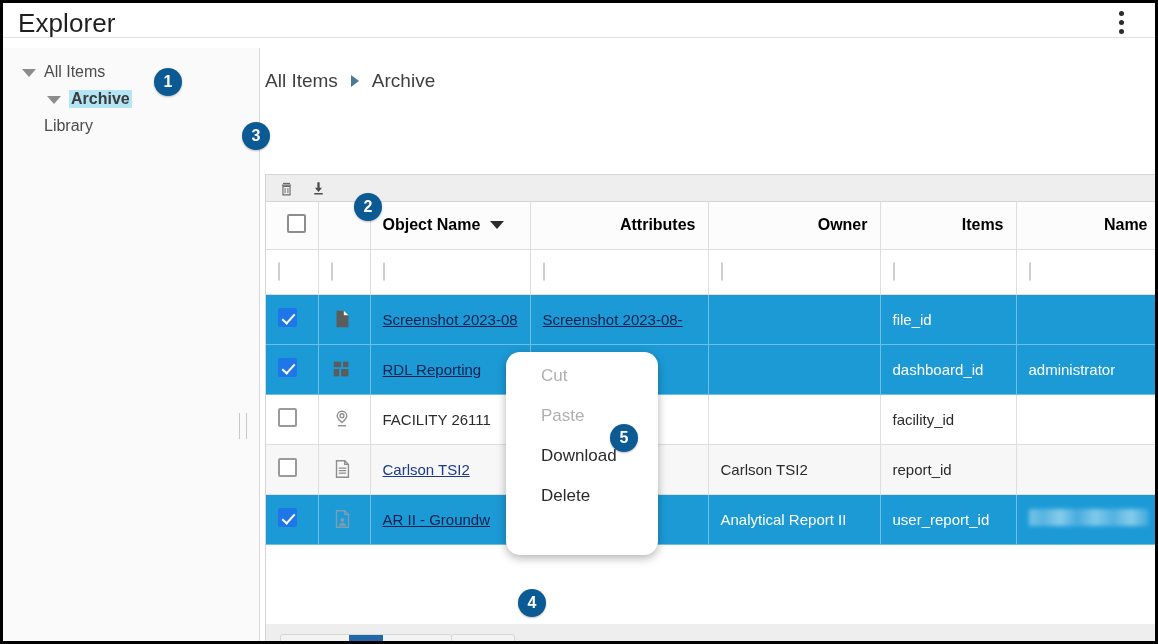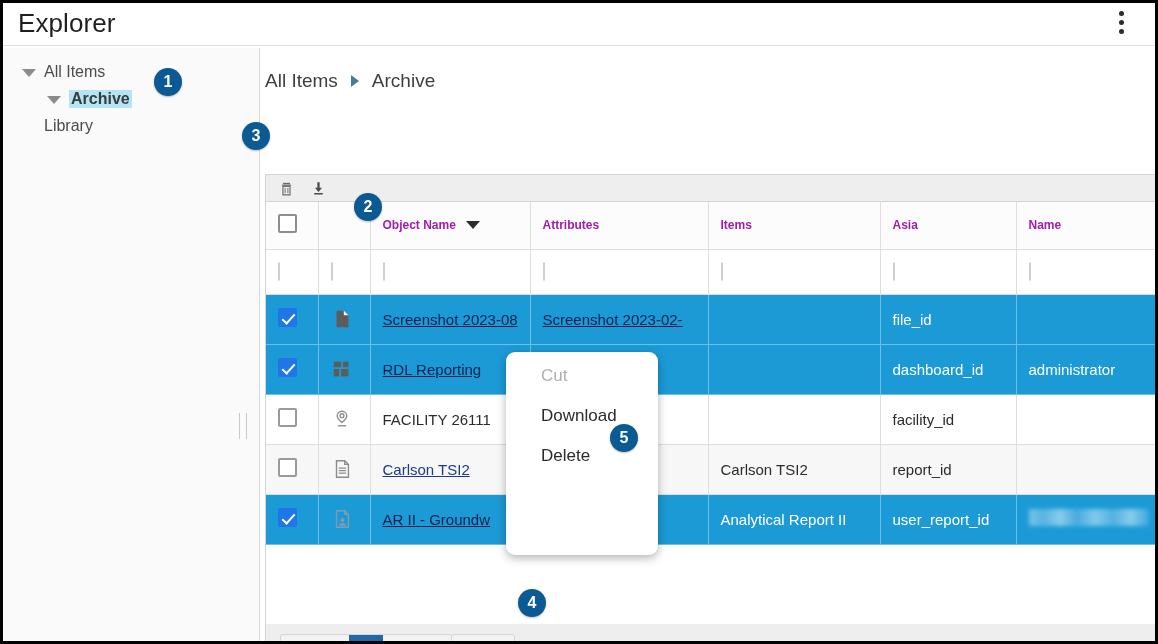--- a/index.html
+++ b/index.html
@@ -12,21 +12,21 @@
   }
   .app {
     position:absolute; left:3px; top:3px;
     width:1152px; height:638px;
     background:#ffffff;
     overflow:hidden;
   }
 
   
   .titlebar {
-    position:absolute; left:0; top:0; width:1152px; height:43px;
+    position:absolute; left:0; top:0; width:1152px; height:35px;
     background:#ffffff;
     border-bottom:1px solid #e2e2e2;
   }
   .app-title {
     position:absolute; left:15px; top:5px;
     font-size:26px; color:#1f1f1f; font-weight:400;
     letter-spacing:0.1px;
   }
   .kebab {
     position:absolute; right:22px; top:8px;
@@ -129,22 +129,22 @@
   .gi { width:17px; height:19px; cursor:pointer; }
 
   table.dt { border-collapse:collapse; width:894px; table-layout:fixed; }
   table.dt td, table.dt th {
     border-right:1px solid #dedede;
     border-bottom:1px solid #dedede;
     padding:0 12px; text-align:left;
     font-size:15px; overflow:hidden; white-space:nowrap;
   }
   table.dt th {
-    height:47px; font-size:12px; font-weight:bold; color:#a21caf;
-    background:#fcfcfc; vertical-align:middle;
+    height:47px; font-size:16px; font-weight:bold; color:#000000;
+    background:#fcfcfc; vertical-align:middle;text-align:right;
   }
   .col-chk  { width:52px; }
   .col-icon { width:52px; }
   .col-name { width:160px; }
   .col-attr { width:178px; }
   .col-rem  { width:172px; }
   .col-type { width:136px; }
   .col-own  { width:144px; }
 
   .th-inner { display:flex; align-items:center; gap:10px; }
@@ -209,21 +209,21 @@
   .pg-size {
     position:absolute; left:185px; top:10px; width:64px; height:36px;
     border:1px solid #d6d6d6; border-radius:3px; background:#f3f3f3;
     display:flex; align-items:center; justify-content:center; gap:8px;
     font-size:16px; color:#333; cursor:pointer;
   }
 
   
   .ctxmenu {
     position:absolute; left:503px; top:349px; width:152px; height:203px;
-    background:#ffffff; border-radius:9px;
+    background:#ffffff; border-radius:14px;
     box-shadow:0 3px 10px rgba(0,0,0,0.30);
     z-index:40; padding-top:4px;
   }
   .ctxitem {
     height:40px; display:flex; align-items:center; padding-left:35px;
     font-size:17px; color:#2b2b2b; cursor:pointer;
   }
   .ctxitem.disabled { color:#b0b0b0; cursor:default; }
 
   
@@ -324,24 +324,24 @@
             <th>
               <span class="th-inner">
                 <span>Object Name</span>
                 <span class="sort-caret"></span>
               </span>
             </th>
             <th>
               <span>Attributes</span>
             </th>
             <th>
+              <span>Owner</span>
+            </th>
+            <th>
               <span>Items</span>
-            </th>
-            <th>
-              <span>Asia</span>
             </th>
             <th>
               <span>Name</span>
             </th>
           </tr>
 
           <tr class="filter-row">
             <td><span class="fbox sm"></span></td>
             <td><span class="fbox sm"></span></td>
             <td><span class="fbox"></span></td>
@@ -356,21 +356,21 @@
 
           <tr class="datarow sel">
             <td><span class="cb on"></span></td>
             <td>
               <svg class="ricon" viewBox="0 0 24 24">
                 <path d="M6 3h8l5 5v13H6z" fill="#5c5c5c"></path>
                 <path d="M14 3v5h5z" fill="#ffffff"></path>
               </svg>
             </td>
             <td><a href="#">Screenshot 2023-08</a></td>
-            <td><a href="#">Screenshot 2023-02-</a></td>
+            <td><a href="#">Screenshot 2023-08-</a></td>
             <td></td>
             <td>file_id</td>
             <td></td>
           </tr>
 
           <tr class="datarow sel">
             <td><span class="cb on"></span></td>
             <td>
               <svg class="ricon" viewBox="0 0 24 24">
                 <rect x="3" y="4" width="8" height="6" fill="#5c5c5c"></rect>
@@ -451,20 +451,21 @@
         
         
       </div>
 
     </div>
 
   </div>
 
   <div class="ctxmenu">
     <div class="ctxitem disabled">Cut</div>
+    <div class="ctxitem disabled">Paste</div>
     <div class="ctxitem">Download</div>
     <div class="ctxitem">Delete</div>
   </div>
 
   <div class="badge" id="badge1">1</div>
   <div class="badge" id="badge2">2</div>
   <div class="badge" id="badge3">3</div>
   <div class="badge" id="badge4">4</div>
   <div class="badge" id="badge5">5</div>
 

